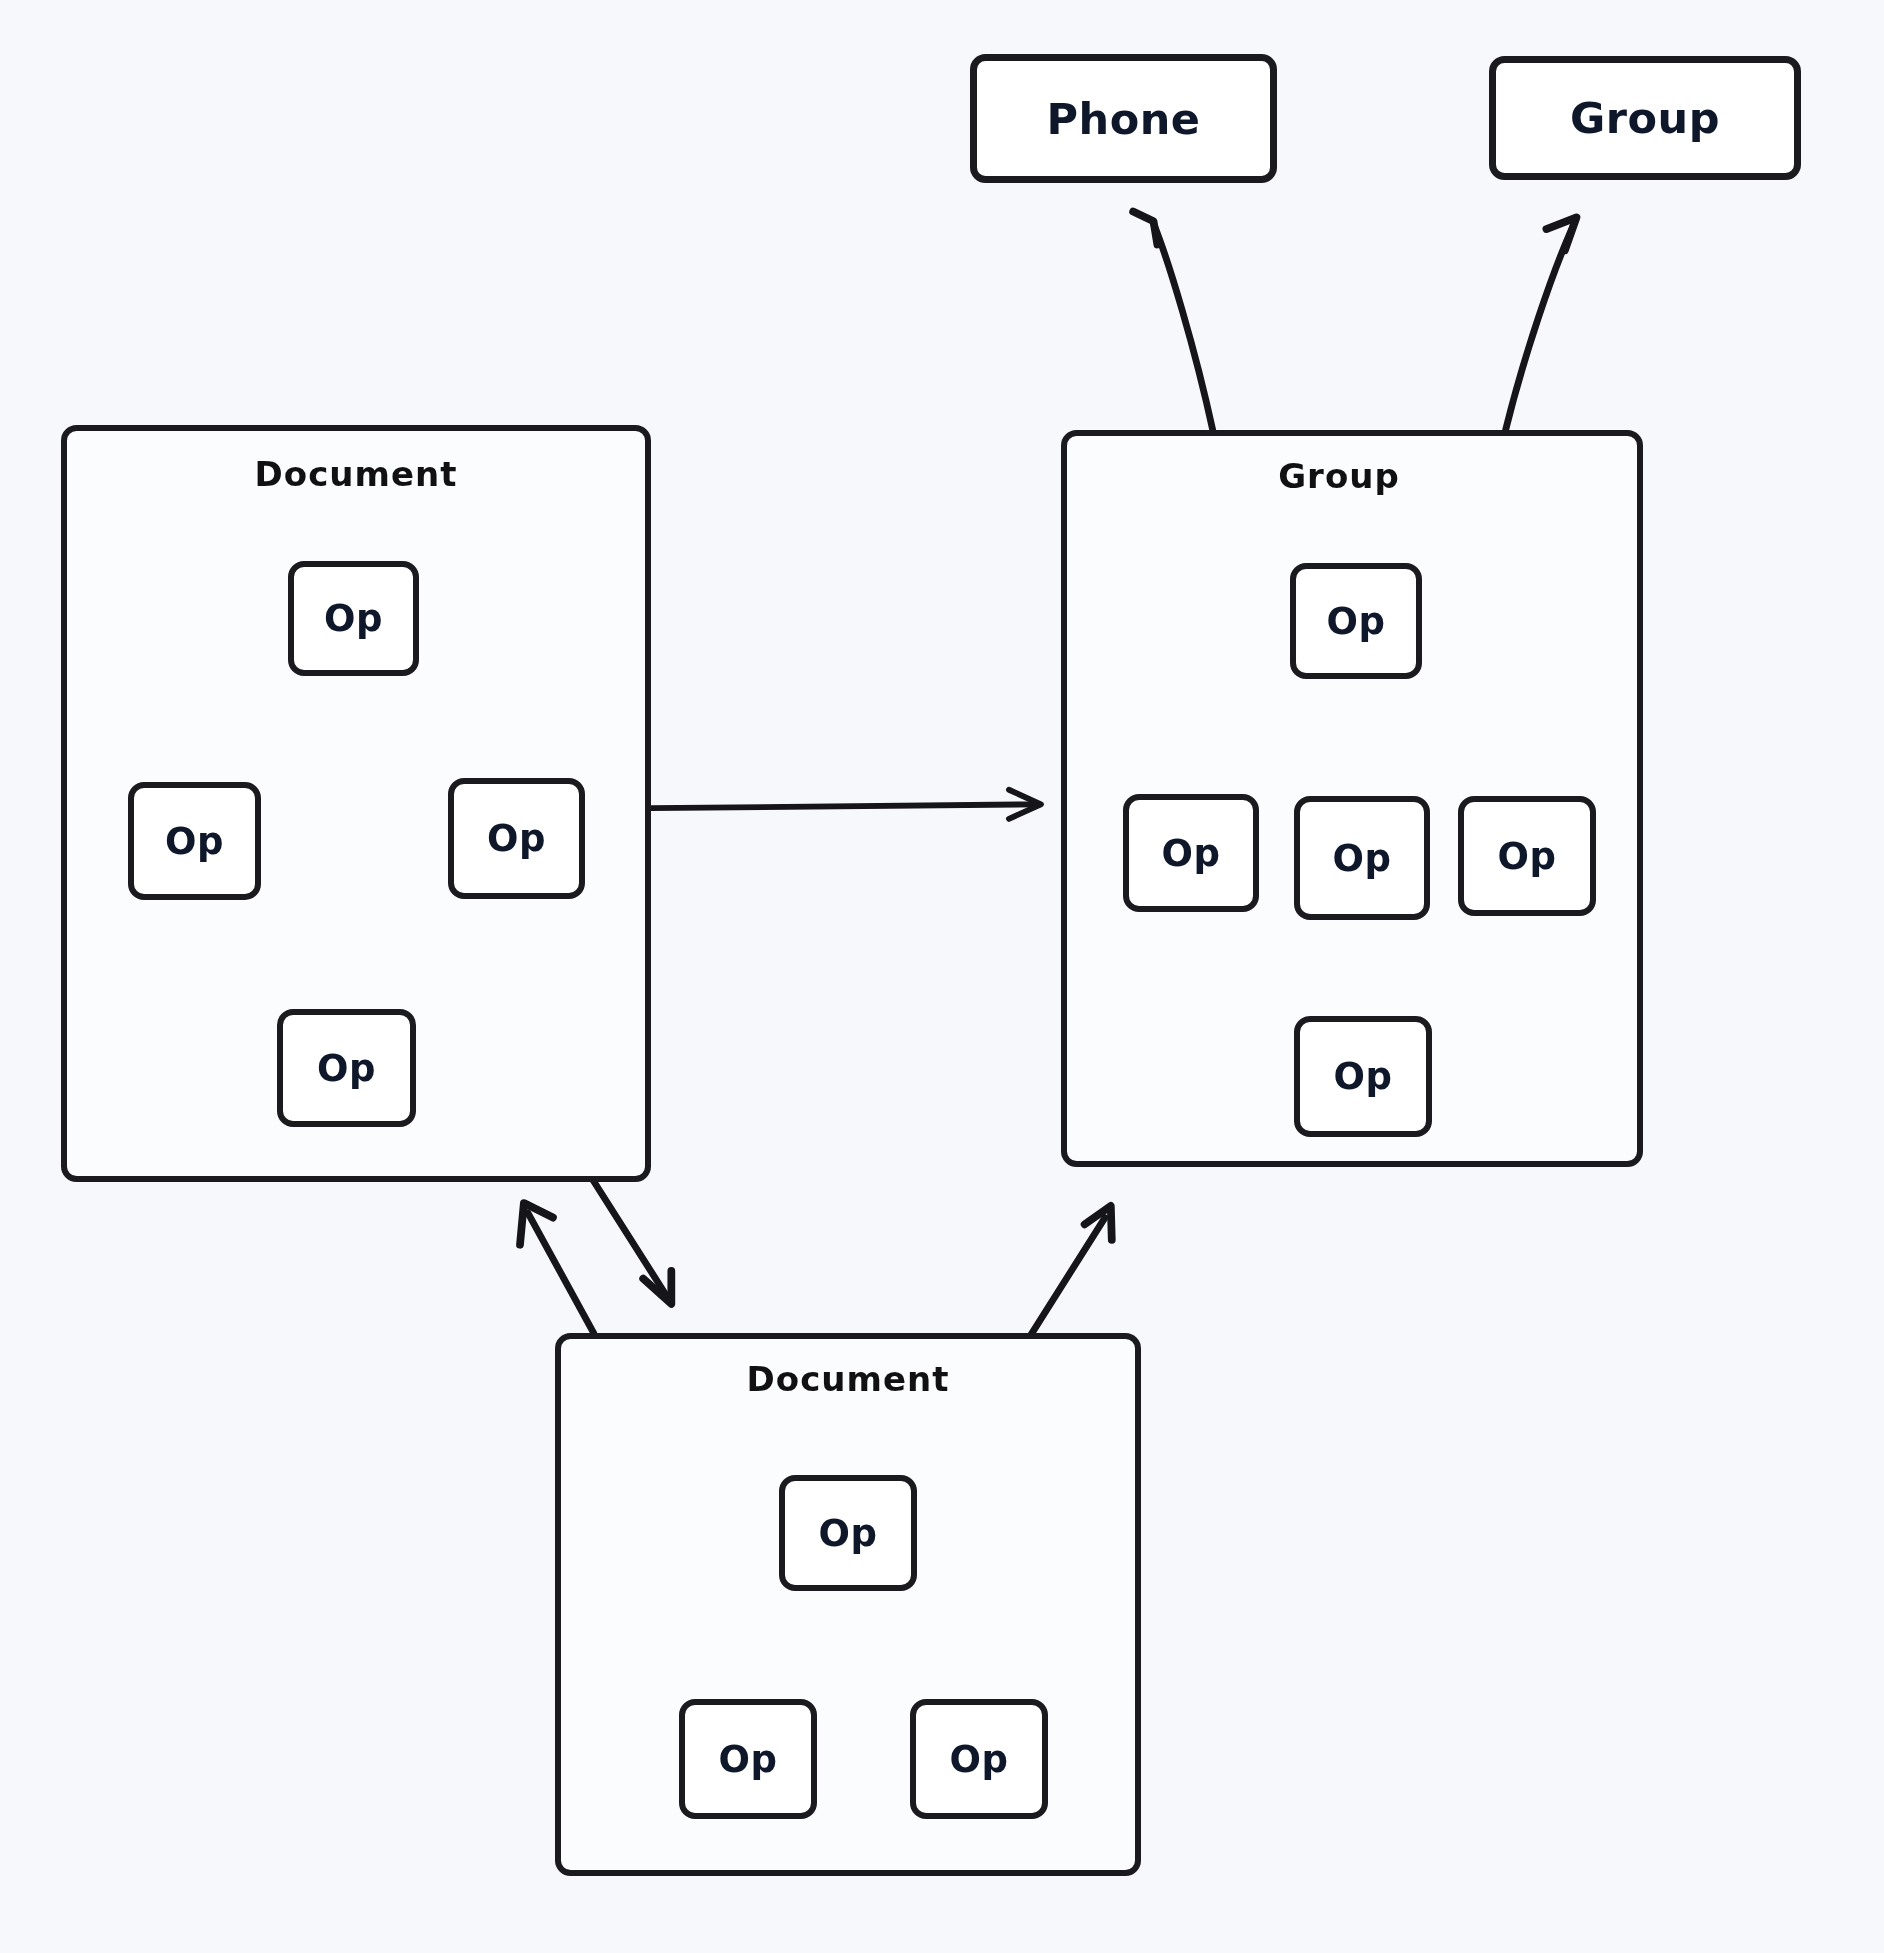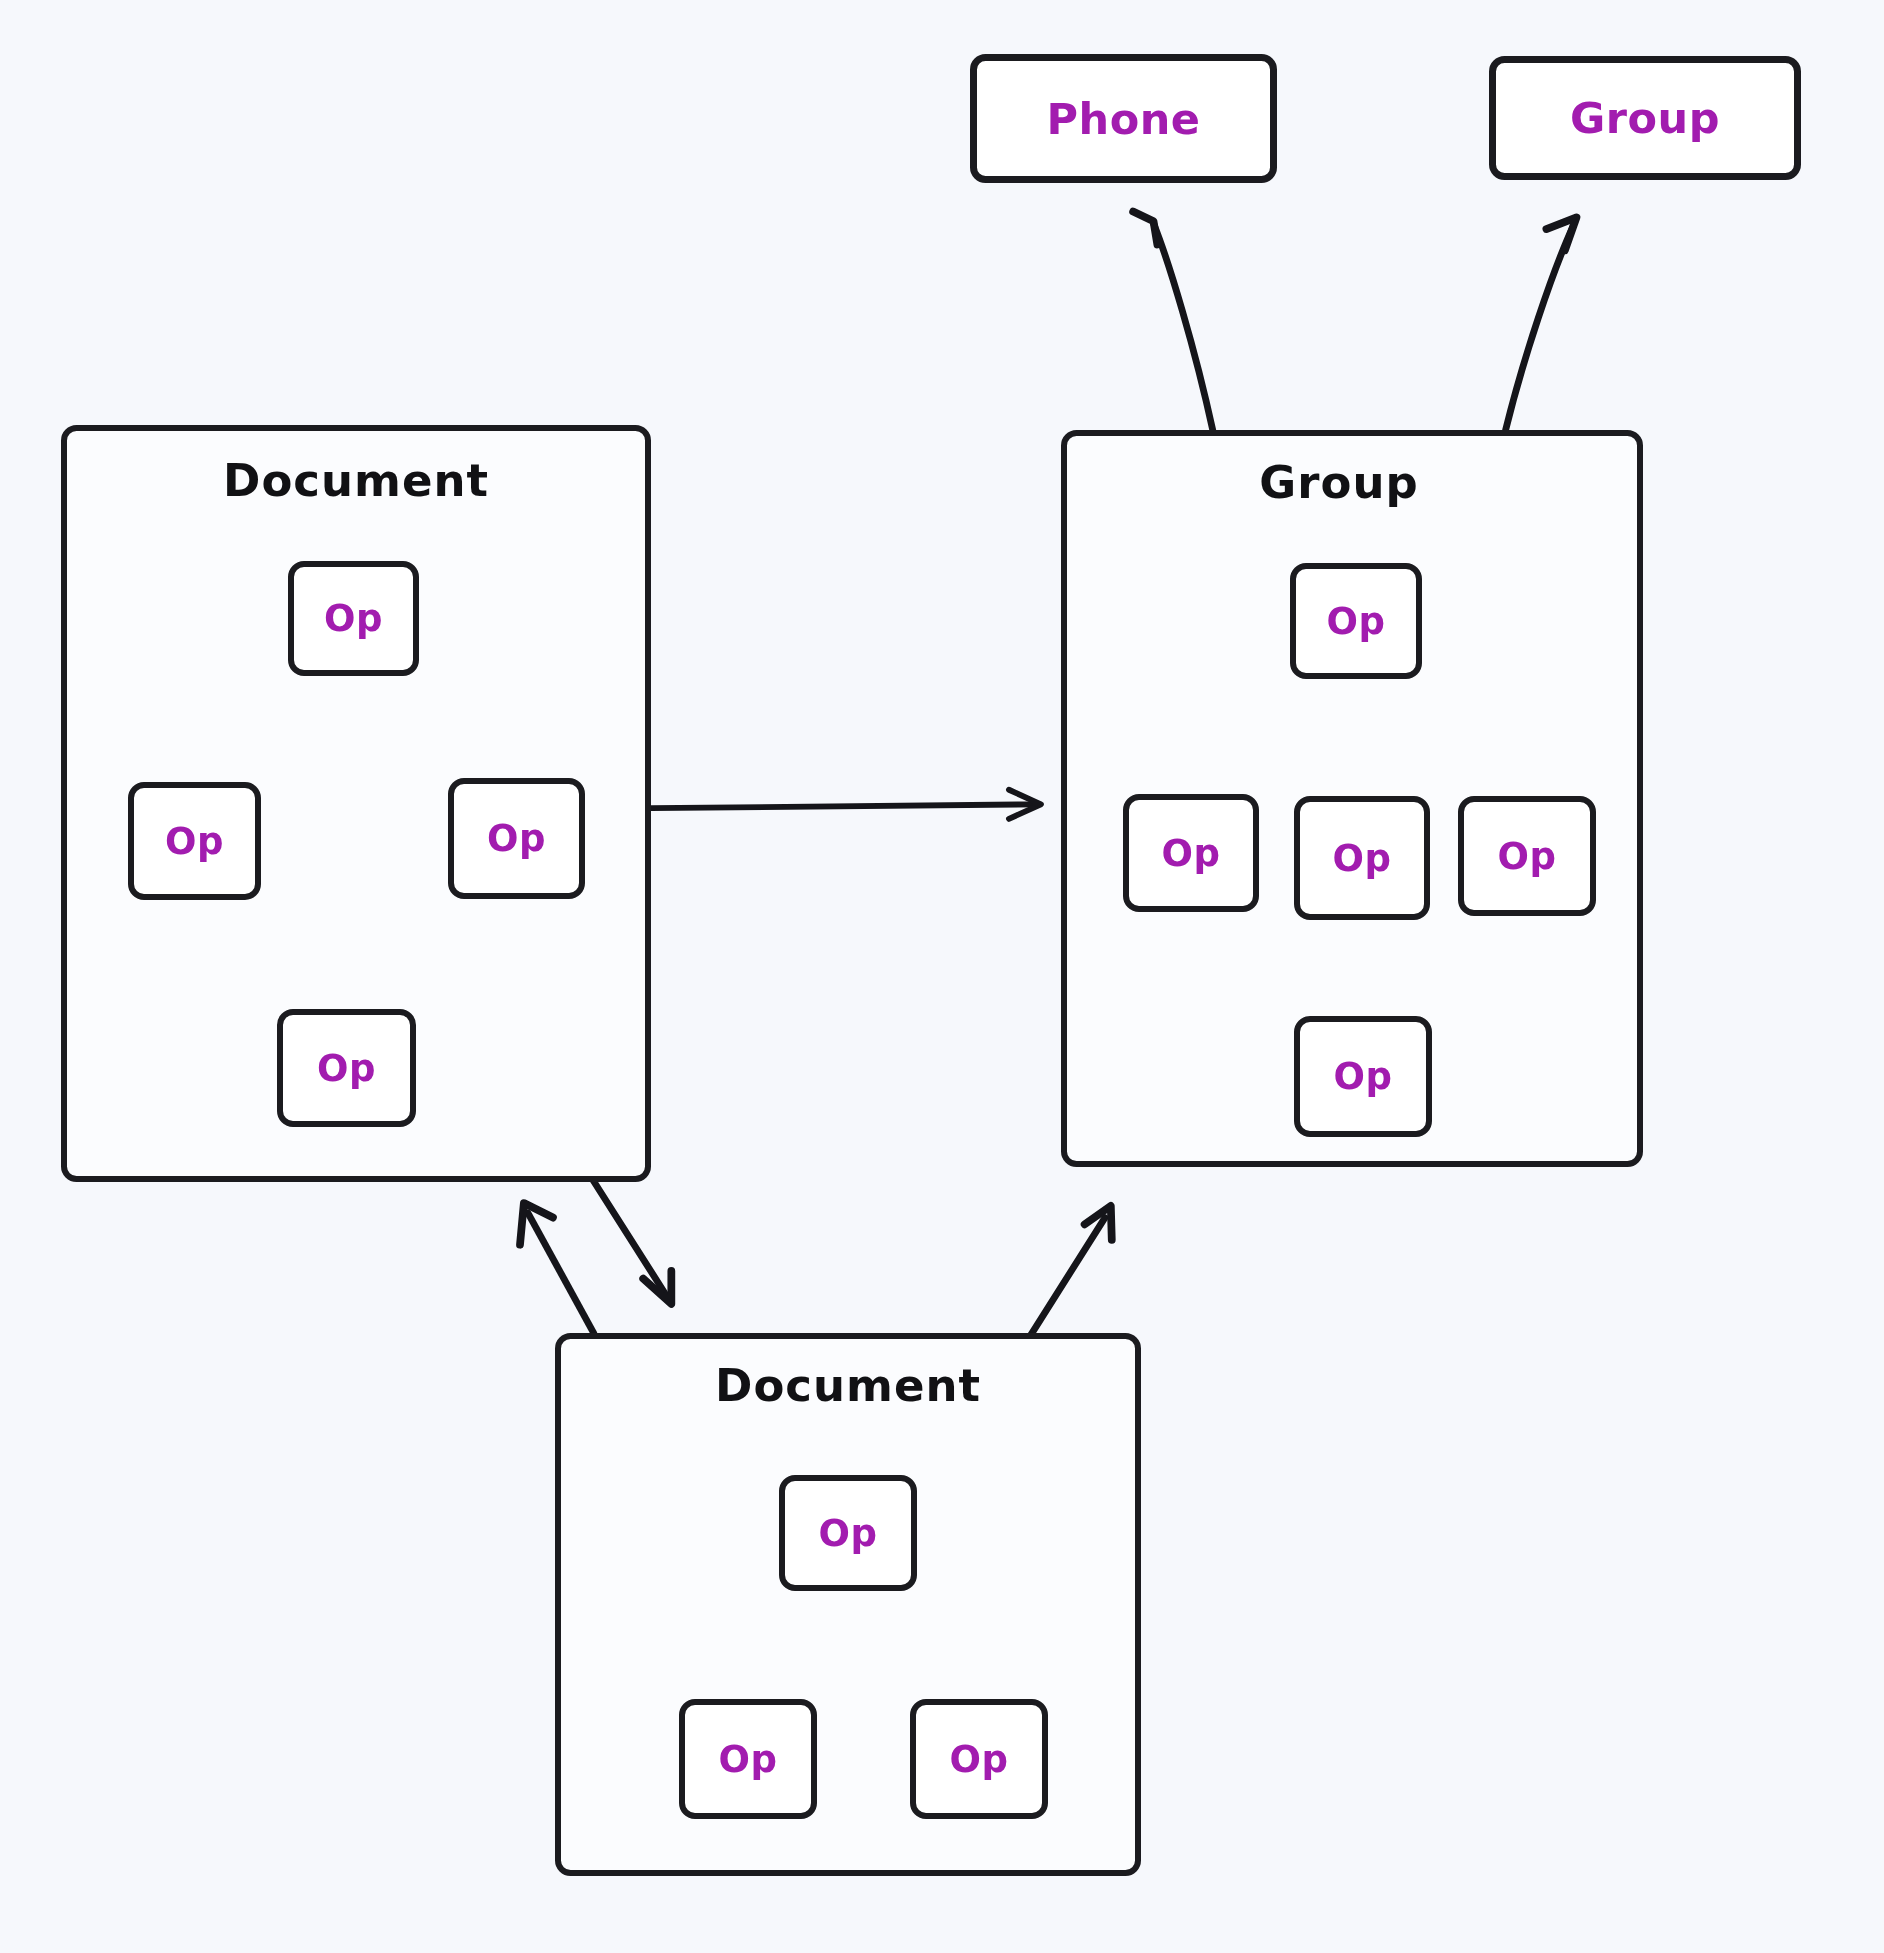--- a/index.html
+++ b/index.html
@@ -25,21 +25,21 @@
   
   .node {
     position: absolute;
     box-sizing: border-box;
     background: #ffffff;
     border: 6.8px solid #1b1b1f;
     border-radius: 17.5px;
     display: flex;
     align-items: center;
     justify-content: center;
-    color: #a21caf;
+    color: #0f172a;
     font-family: "DejaVu Sans", sans-serif;
     font-weight: 700;
     letter-spacing: 0.5px;
   }
 
   .op {
     border-width: 6.8px;
     border-radius: 16px;
     font-size: 37px;
   }
@@ -58,21 +58,21 @@
     border-radius: 15.5px;
   }
 
   .container-title {
     position: absolute;
     left: 0;
     width: 100%;
     text-align: center;
     font-family: "DejaVu Sans", sans-serif;
     font-weight: 700;
-    font-size: 45px;
+    font-size: 34px;
     color: #111114;
     letter-spacing: 1px;
   }
 
   
   #edges {
     position: absolute;
     left: 0; top: 0;
     width: 1884px;
     height: 1953px;

